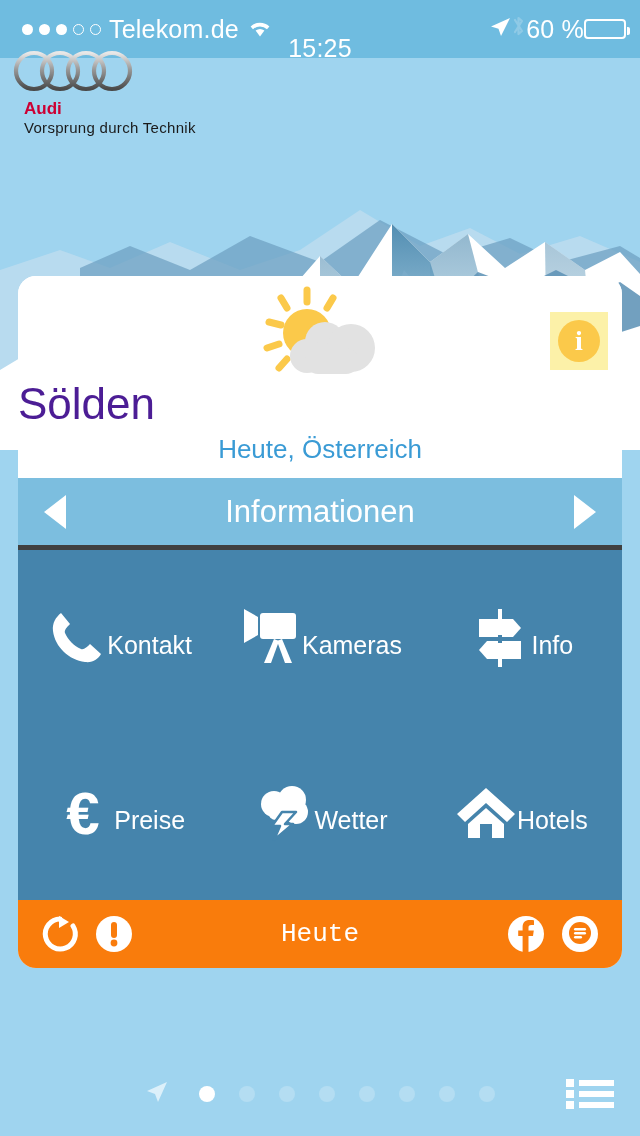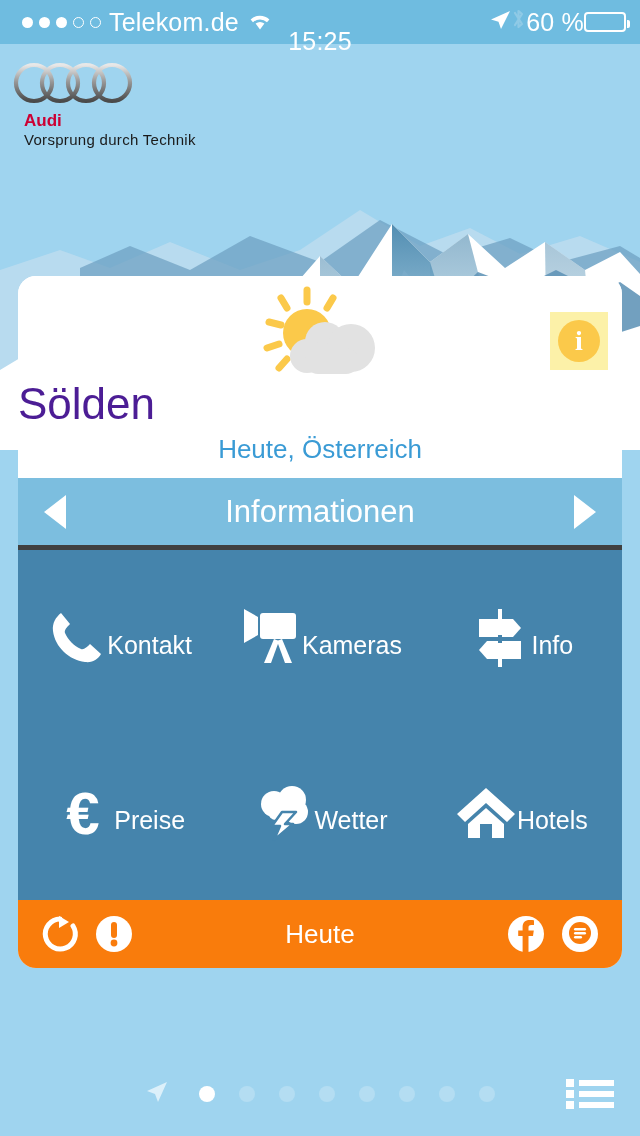--- a/index.html
+++ b/index.html
@@ -6,40 +6,40 @@
   html, body {
     width:640px; height:1136px;
     font-family:"Liberation Sans", sans-serif;
     background:#9FD4EF;
     overflow:hidden;
   }
   .screen { position:relative; width:640px; height:1136px; background:#9FD4EF; }
 
   
   .statusbar {
-    position:absolute; top:0; left:0; width:640px; height:44px;
+    position:absolute; top:0; left:0; width:640px; height:58px;
     background:#6FBCE0; color:#FFFFFF;
     display:flex; align-items:center;
     font-size:25px; letter-spacing:.2px;
   }
   .sb-left { display:flex; align-items:center; gap:8px; padding-left:22px; flex:1; }
   .sb-center { position:absolute; left:0; right:0; text-align:center; font-weight:normal; font-size:25px; pointer-events:none;margin-top:38px; }
   .sb-right { display:flex; align-items:center; gap:0; padding-right:14px; margin-left:auto; }
   .dots { display:flex; gap:6px; align-items:center; }
   .dot-f, .dot-e { width:11px; height:11px; border-radius:50%; }
   .dot-f { background:#FFFFFF; }
   .dot-e { border:1.6px solid #FFFFFF; background:transparent; }
   .carrier { font-size:25px; }
   .batt { width:42px; height:20px; border:2px solid #fff; border-radius:4px; position:relative; }
   .batt::after { content:""; position:absolute; right:-6px; top:6px; width:3px; height:8px; background:#fff; border-radius:0 2px 2px 0; }
   .batt-fill { height:100%; background:#fff; border-radius:2px 0 0 2px; }
   .pct { font-size:25px; }
 
   
-  .brand { position:absolute; left:12px; top:58px; }
+  .brand { position:absolute; left:12px; top:46px; }
   .brand .rings { display:block; }
   .brand-audi { color:#CC0033; font-size:17px; font-weight:bold; line-height:1.1; padding-left:12px; }
   .brand-slogan { color:#1A1A1A; font-size:15px; line-height:1.2; padding-left:12px; letter-spacing:.3px; }
 
   
   .mountains { position:absolute; left:0; top:150px; width:640px; height:300px; }
 
   
   .card {
     position:absolute; left:18px; top:276px; width:604px; height:692px;
@@ -84,21 +84,21 @@
   .tile-icon { height:62px; display:flex; align-items:flex-end; justify-content:center; }
   .tile-label { color:#FFFFFF; font-size:25px; margin-top:16px; }
 
   
   .actionbar {
     height:68px; flex:0 0 68px; background:#F97C0C;
     display:flex; align-items:center; padding:0 22px; position:relative;
   }
   .ab-left { display:flex; align-items:center; gap:14px; }
   .ab-right { display:flex; align-items:center; gap:14px; margin-left:auto; }
-  .ab-title { position:absolute; left:0; right:0; text-align:center; color:#FFFFFF; font-size:26px; pointer-events:none; }
+  .ab-title { position:absolute; left:0; right:0; text-align:center; color:#FFFFFF; font-size:26px; pointer-events:none;font-family:Liberation Mono, monospace; }
   .ab-icon { cursor:pointer; display:flex; }
 
   
   .pager { position:absolute; left:0; right:0; bottom:22px; height:40px; display:flex; align-items:center; }
   .pager-dots { position:absolute; left:0; right:0; display:flex; align-items:center; justify-content:center; gap:24px; }
   .pdot { width:16px; height:16px; border-radius:50%; background:#B4DDF2; cursor:pointer; }
   .pdot.active { background:#FFFFFF; }
   .loc-arrow { margin-right:6px; }
   .menu-icon { position:absolute; right:26px; cursor:pointer; display:flex; }
 </style>

